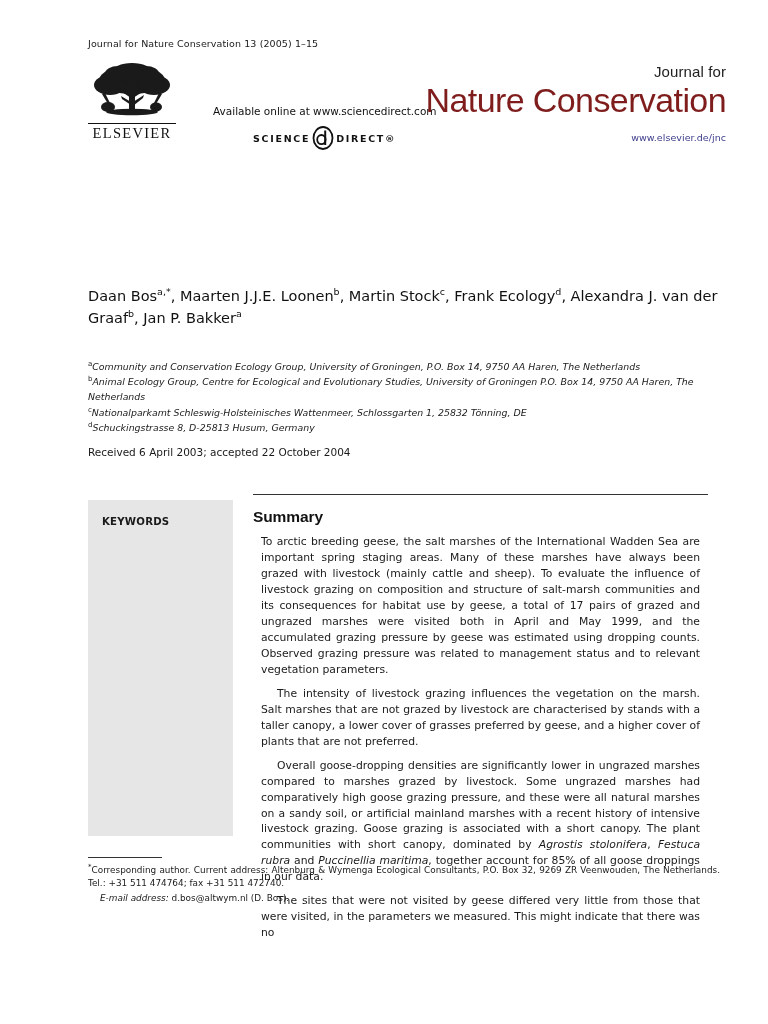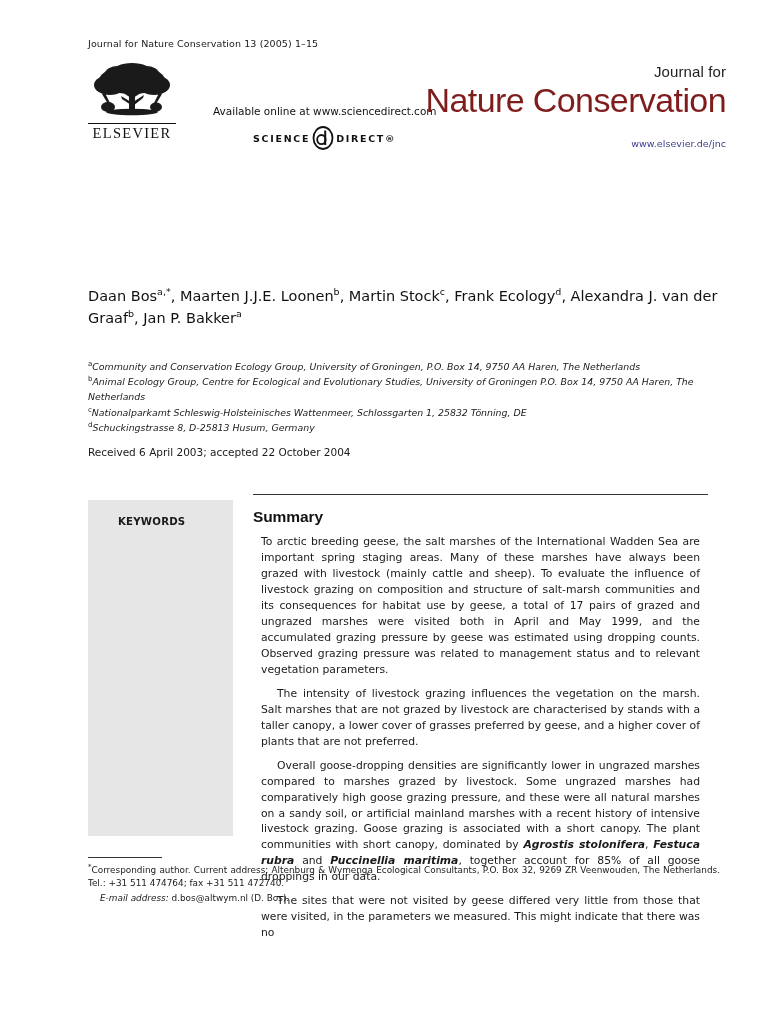--- a/index.html
+++ b/index.html
@@ -106,21 +106,21 @@
     font-size: 34px;
     color: #7f1d1d;
     letter-spacing: -.6px;
     line-height: 1.12;
     margin-top: 2px;
     white-space: nowrap;
   }
   .mast-url {
     font-size: 9.5px;
     color: #3c3c8c;
-    margin-top: 19px;
+    margin-top: 13px;
     letter-spacing: .05px;
   }
 
   
   .title {
     position: absolute;
     left: 72px;
     top: 196px;
     width: 620px;
     font-family: "Liberation Sans", sans-serif;
@@ -198,21 +198,20 @@
     left: 86px;
     top: 513px;
     width: 125px;
     font-size: 10.2px;
     line-height: 1.68;
     color: #1a1a1a;
   }
   .kw-head {
     font-weight: bold;
     letter-spacing: .2px;
-    margin-left: 16px;
   }
   .kw-item { display: block; }
 
   
   .summary {
     position: absolute;
     left: 237px;
     top: 508px;
     width: 455px;
   }
@@ -224,21 +223,21 @@
     letter-spacing: -.1px;
   }
   .sum-p {
     margin: 8px;
     font-size: 10.8px;
     line-height: 1.48;
     text-align: justify;
     color: #1a1a1a;
   }
   .sum-p.indent { text-indent: 16px; }
-  .sum-p i { font-style: italic; font-weight: bold; }
+  .sum-p i { font-style: italic; }
 
   
   .fn-rule {
     position: absolute;
     left: 72px;
     top: 857px;
     width: 74px;
     height: 1px;
     background: #333;
   }

